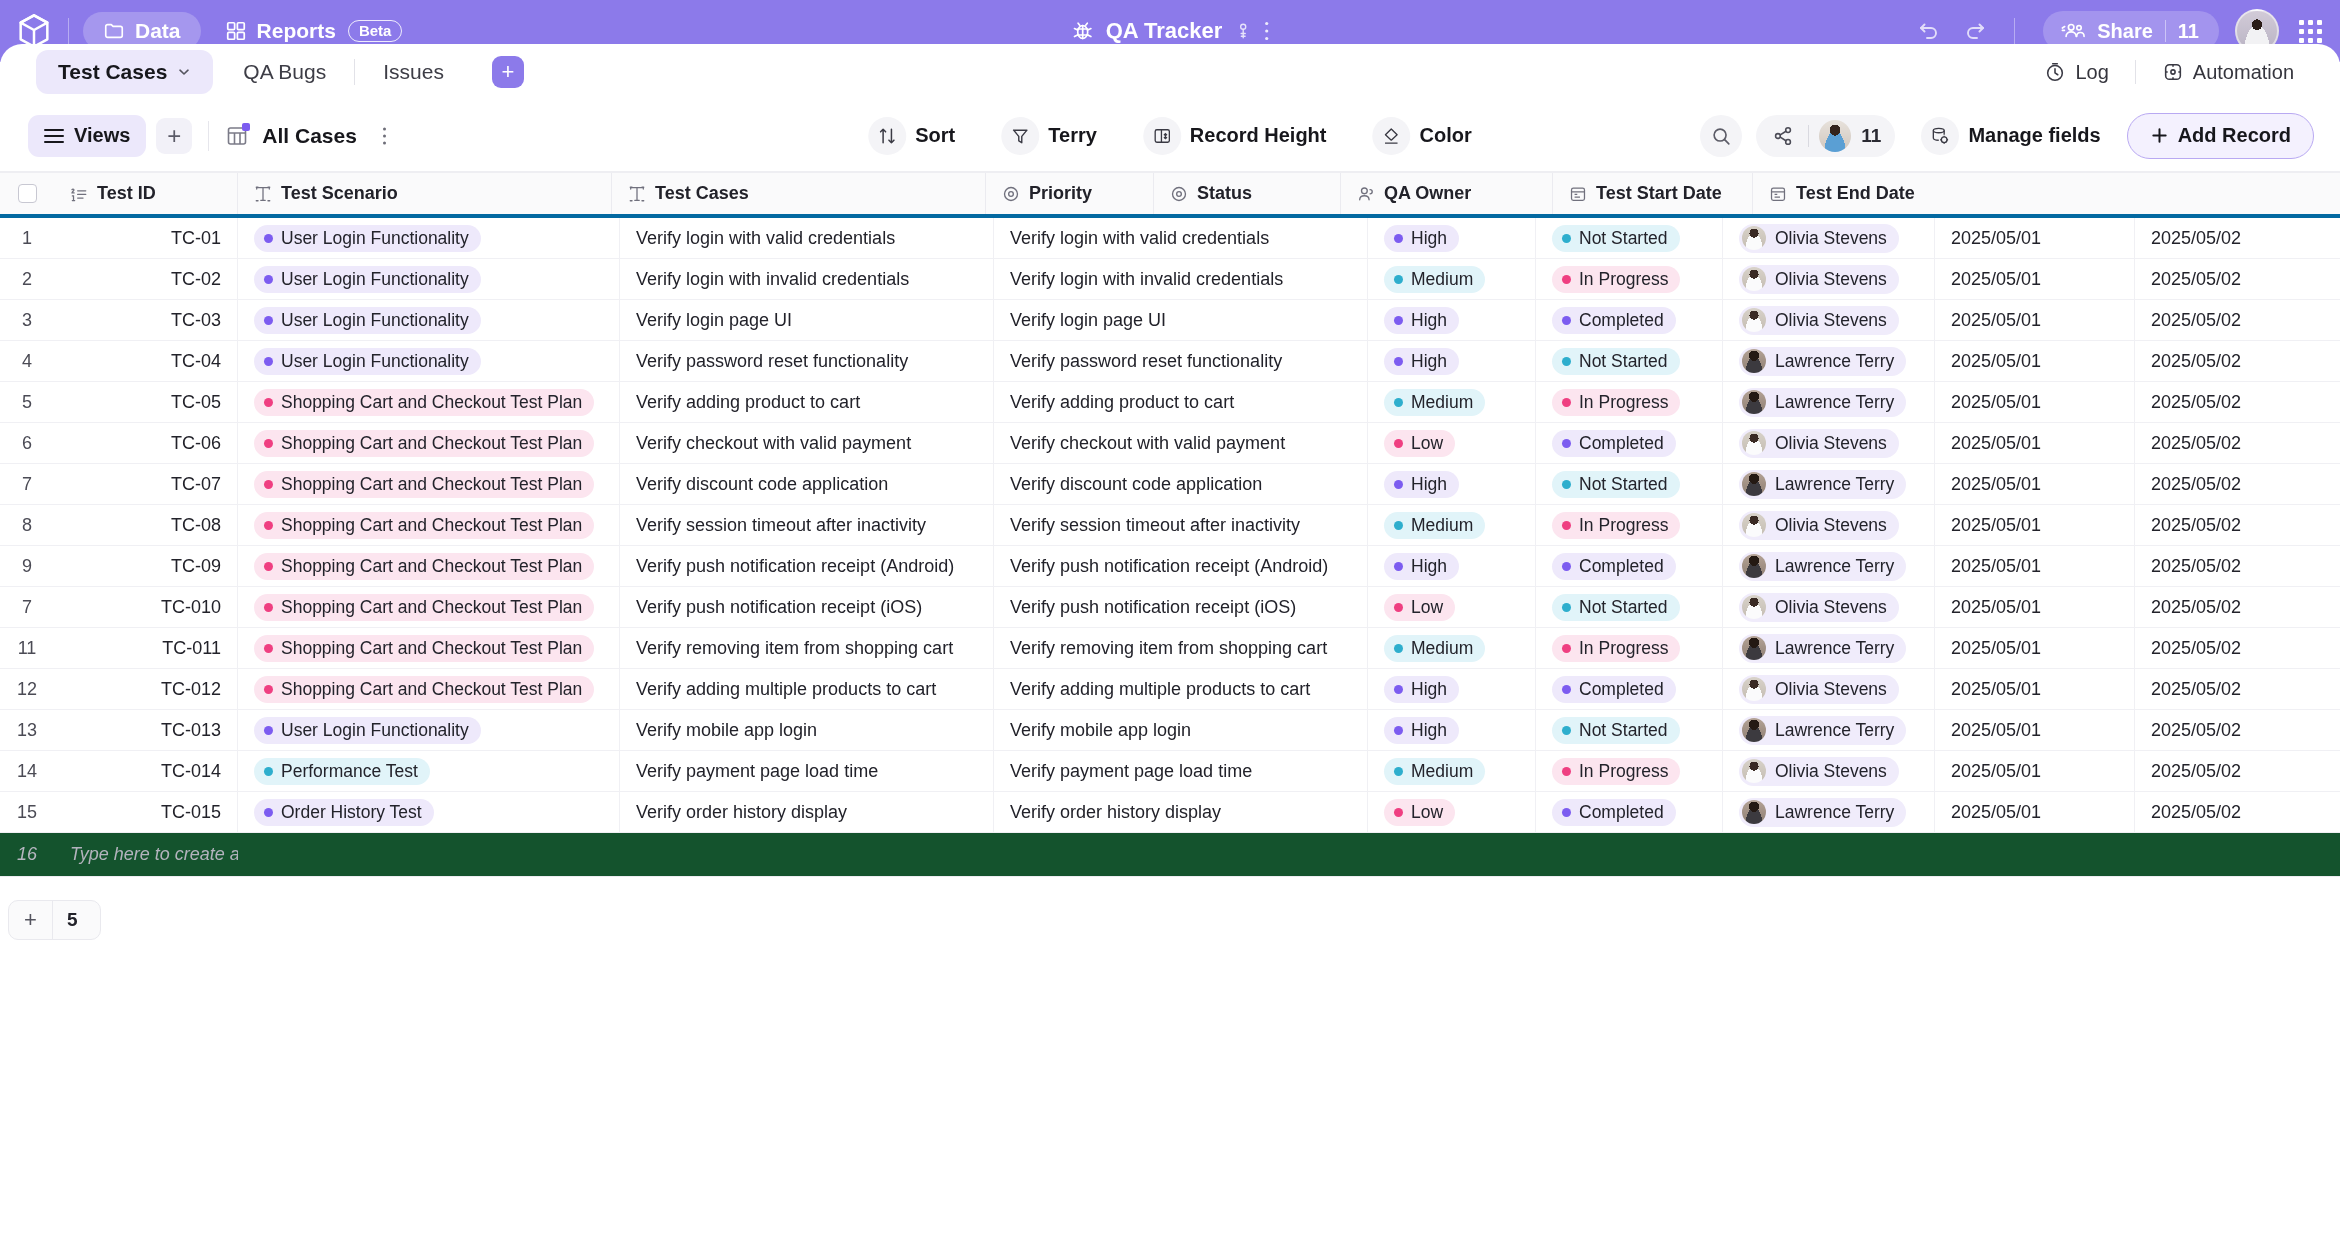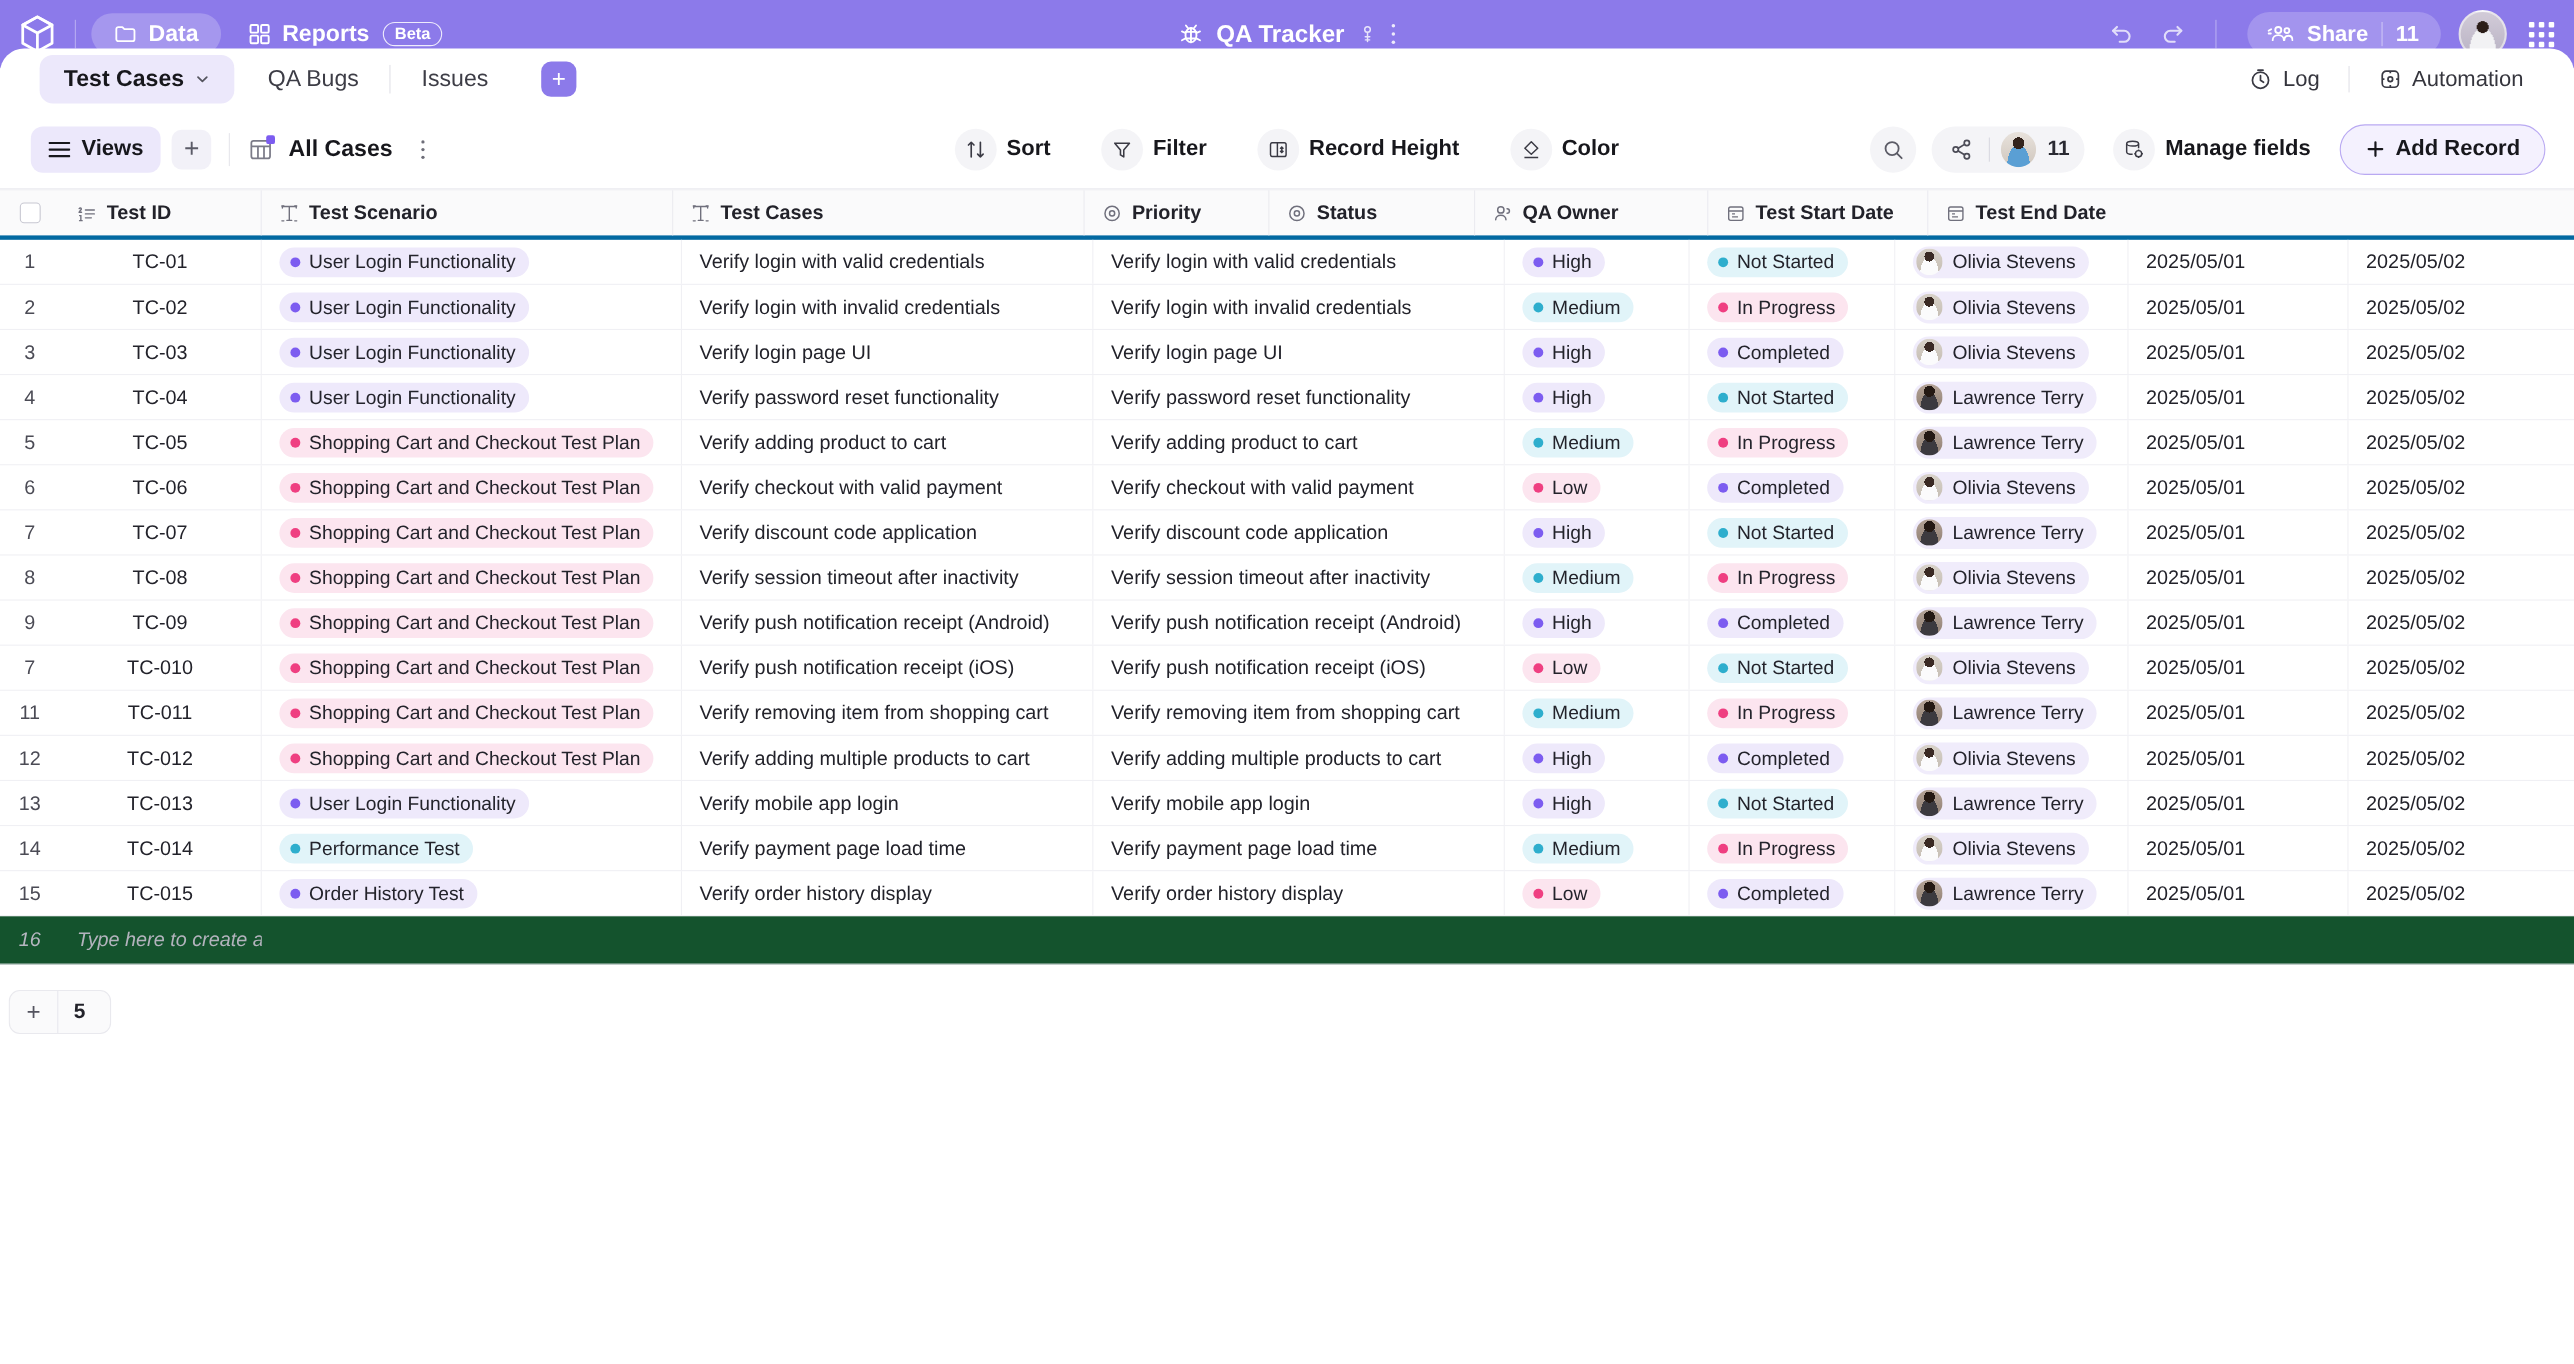--- a/index.html
+++ b/index.html
@@ -176,21 +176,21 @@
     display: flex; height: 41px;
     border-bottom: 1px solid #f0f0f4;
   }
   .cell {
     display: flex; align-items: center; padding: 0 16px;
     font-size: 18px; color: #22222a; flex: 0 0 auto;
     border-right: 1px solid #f0f0f4; overflow: hidden; white-space: nowrap;
   }
   
   .c-check { width: 54px; justify-content: center; padding: 0; border-right: none; }
-  .c-id    { width: 184px; justify-content: center; }
+  .c-id    { width: 184px; justify-content: flex-end; }
   .c-plan  { width: 382px; }
   .c-scen  { width: 374px; }
   .c-case  { width: 374px; }
   .c-prio  { width: 168px; }
   .c-stat  { width: 187px; }
   .c-owner { width: 212px; }
   .c-start { width: 200px; }
   .c-end   { width: 205px; border-right: none; }
 
   .checkbox-sq {
@@ -435,21 +435,21 @@
         </svg>
       </span>
       <span>Sort</span>
     </div>
     <div class="tool-btn">
       <span class="circ-icon">
         <svg width="20" height="20" viewBox="0 0 24 24" fill="none" stroke="#3a3a44" stroke-width="1.7" stroke-linejoin="round">
           <path d="M4 5h16l-6.2 7.4V20l-3.6-2.2v-5.4z"></path>
         </svg>
       </span>
-      <span>Filter</span>
+      <span>Terry</span>
     </div>
     <div class="tool-btn">
       <span class="circ-icon">
         <svg width="20" height="20" viewBox="0 0 24 24" fill="none" stroke="#3a3a44" stroke-width="1.6">
           <rect x="3.5" y="4.5" width="17" height="15" rx="2"></rect>
           <path d="M11 4.5v15M15.8 9.2v6M14 11l1.8-1.8L17.6 11M14 13.4l1.8 1.8 1.8-1.8"></path>
         </svg>
       </span>
       <span>Record Height</span>
     </div>

